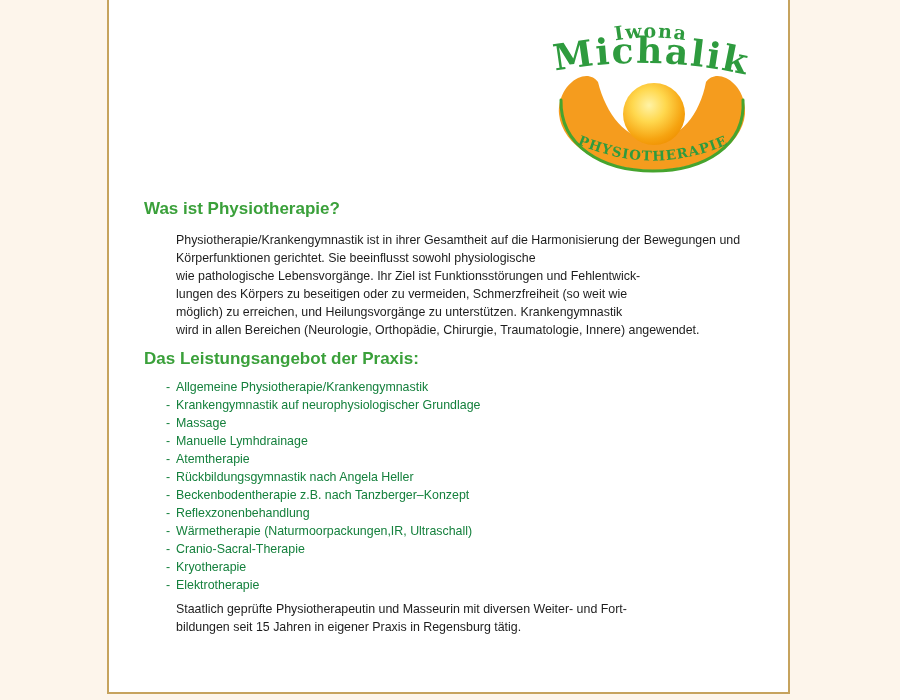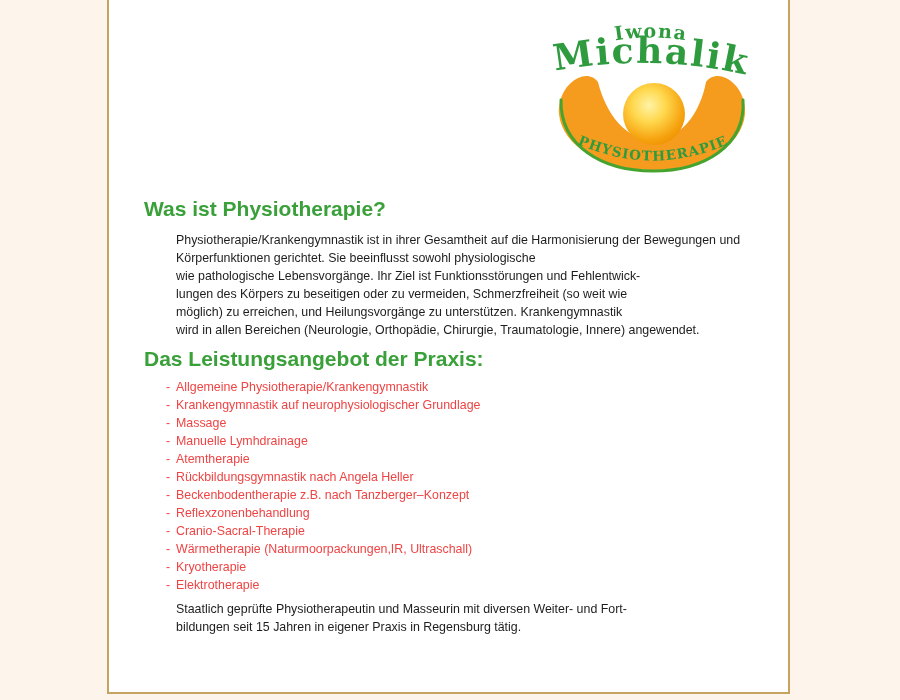--- a/index.html
+++ b/index.html
@@ -29,40 +29,40 @@
     padding-top: 200px;
     box-sizing: border-box;
   }
   .logo {
     position: absolute;
     top: 14px; left: 441px;
     width: 202px; height: 172px;
   }
   h1.section-heading {
     margin: 0 0 0 35px;
-    font-size: 21px;
+    font-size: 17px;
     line-height: 18px;
     font-weight: bold;
     color: #3AA03A;
   }
   h1.s2, h1.s3 { margin-top: 11px; }
   .body-text {
     margin: 0 0 0 67px;
     font-size: 12.4px;
     line-height: 18px;
     color: #1D1D1D;
     white-space: pre-line;
   }
   p.intro  { margin-top: 13px; }
   p.person { margin-top: 6px; }
   .services { margin: 10px 0 0 57px; }
   .service-row {
     font-size: 12.4px;
     line-height: 18px;
-    color: #ef4444;
+    color: #15803d;
   }
   .service-row .dash { display: inline-block; min-width: 10px; }
 </style>
 </head>
 <body>
 
 <div class="page">
   <div class="content">
     <div class="content-inner">
 
@@ -134,24 +134,24 @@
           <div class="service-row">
           <span class="dash">-</span><span class="service-label">Rückbildungsgymnastik nach Angela Heller</span>
         </div>
           <div class="service-row">
           <span class="dash">-</span><span class="service-label">Beckenbodentherapie z.B. nach Tanzberger–Konzept</span>
         </div>
           <div class="service-row">
           <span class="dash">-</span><span class="service-label">Reflexzonenbehandlung</span>
         </div>
           <div class="service-row">
-          <span class="dash">-</span><span class="service-label">Cranio-Sacral-Therapie</span>
+          <span class="dash">-</span><span class="service-label">Wärmetherapie (Naturmoorpackungen,IR, Ultraschall)</span>
         </div>
           <div class="service-row">
-          <span class="dash">-</span><span class="service-label">Wärmetherapie (Naturmoorpackungen,IR, Ultraschall)</span>
+          <span class="dash">-</span><span class="service-label">Cranio-Sacral-Therapie</span>
         </div>
           <div class="service-row">
           <span class="dash">-</span><span class="service-label">Kryotherapie</span>
         </div>
           <div class="service-row">
           <span class="dash">-</span><span class="service-label">Elektrotherapie</span>
         </div>
         </div>
 
       <p class="body-text person">Staatlich geprüfte Physiotherapeutin und Masseurin mit diversen Weiter- und Fort-

